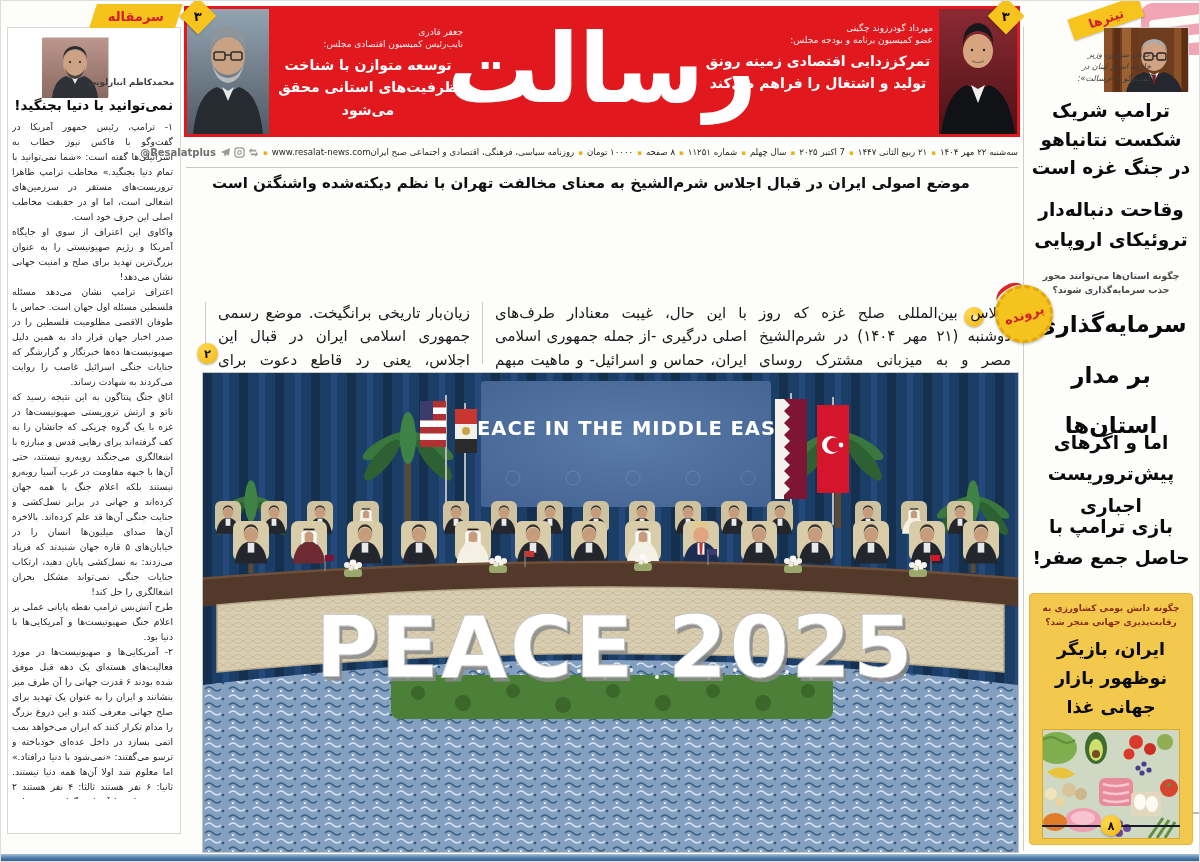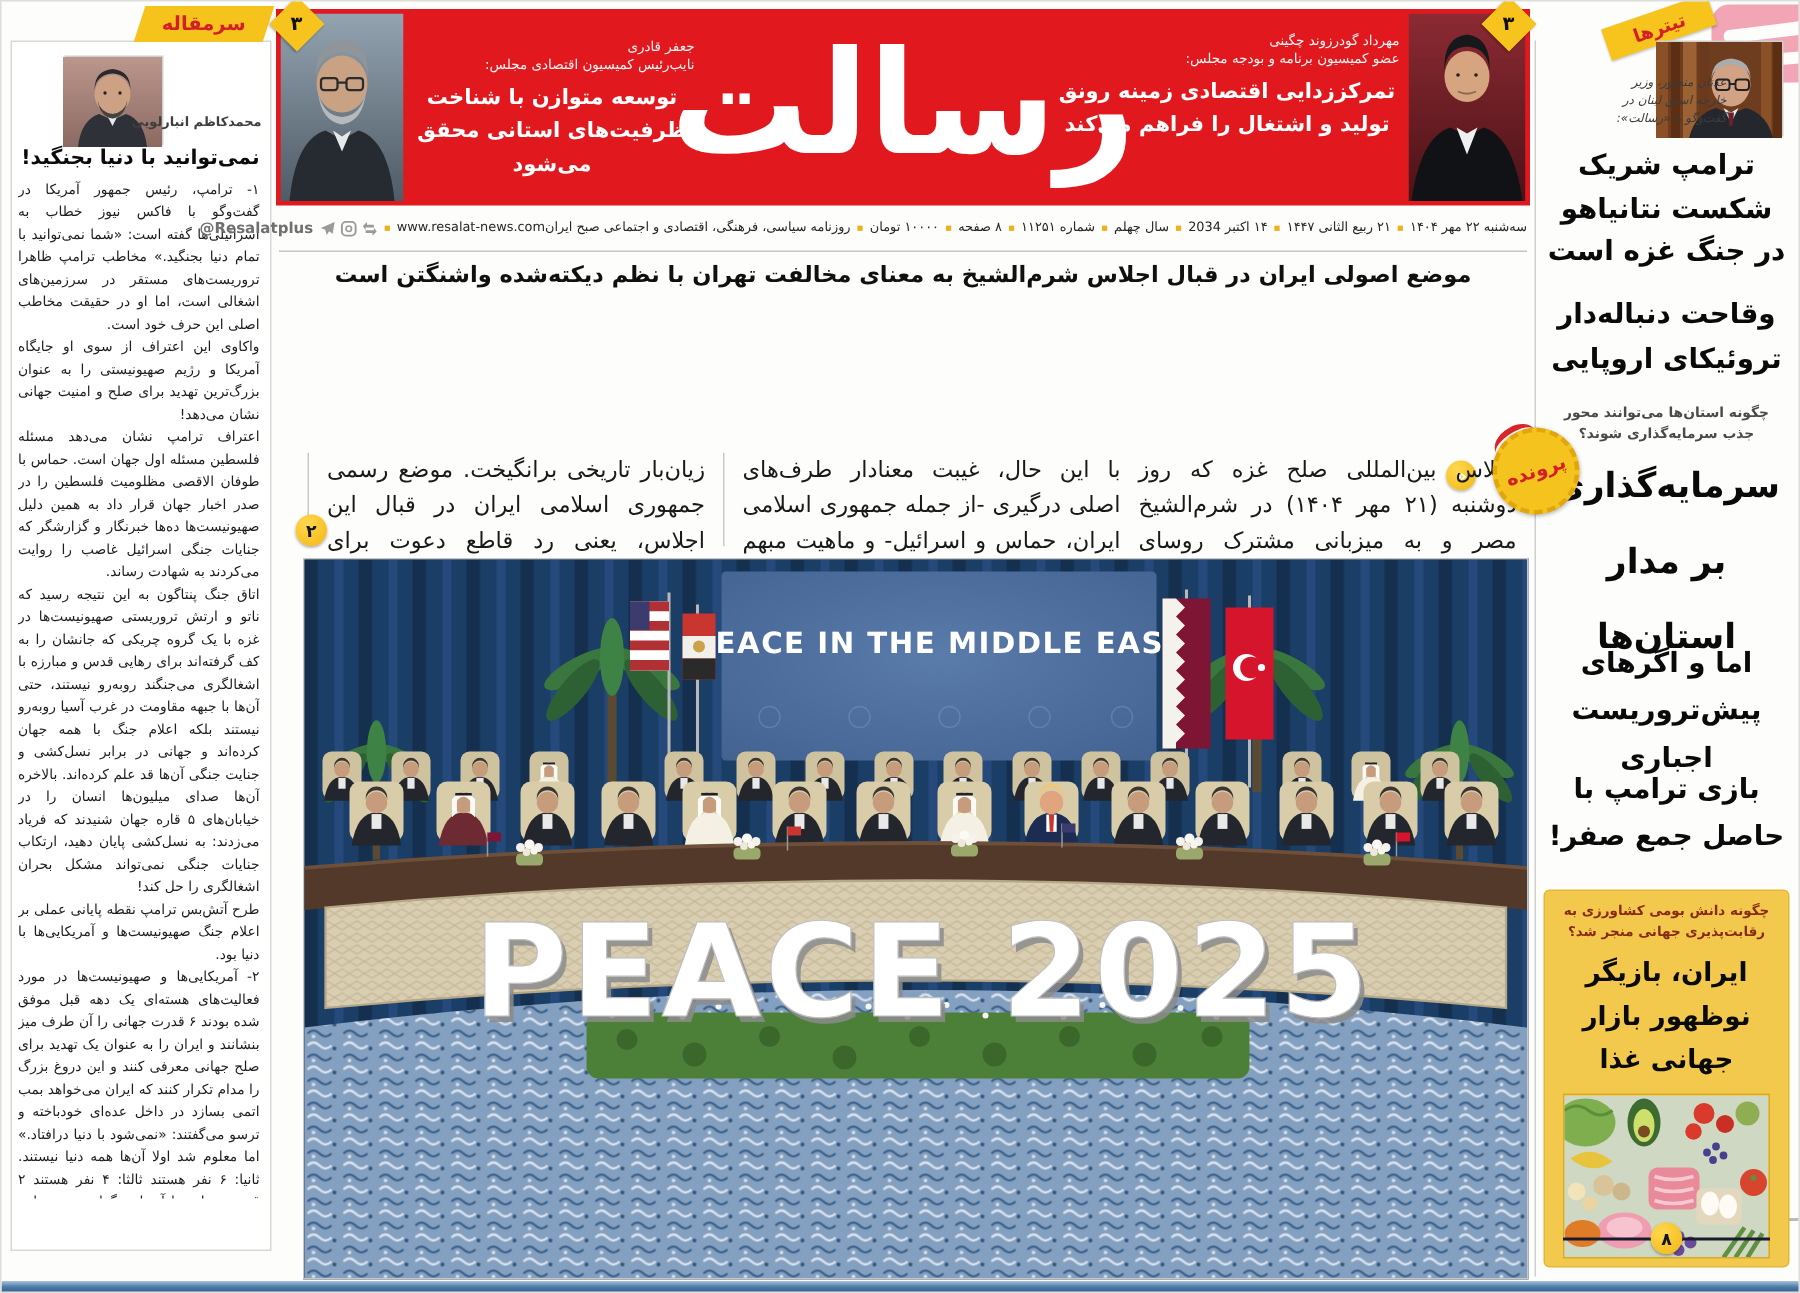--- a/index.html
+++ b/index.html
@@ -63,21 +63,21 @@
               align-items:center; font-size:8.6px; color:#262626; white-space:nowrap; }
   .dl + .dl::before { content:"▪"; color:#f0b01c; margin:0 4px; font-size:7px; }
   .dl-url { direction:ltr; font-weight:normal; }
   .dl-url::before { content:"▪"; color:#f0b01c; margin:0 4px; font-size:7px; }
   .dl-spacer { flex:1; }
   .dl-social { display:flex; align-items:center; gap:3px; color:#8b8b8b; }
   .dl-handle { direction:ltr; font-size:10px; color:#6f6f6f; font-weight:bold; margin-right:4px; }
   .rule1 { left:185px; top:166px; width:832px; height:1px; background:#c7c7c5; }
 
   
-  .kicker { left:185px; top:173px; width:832px; text-align:center; font-size:15px;
+  .kicker { left:174px; top:173px; width:832px; text-align:center; font-size:15px;
             font-weight:bold; color:#101010; }
   .main-headline { left:185px; top:194px; width:832px; text-align:center;
                    font-size:67px; font-weight:bold; color:#050505; letter-spacing:-1px;
                    line-height:1.3; }
   .lead { left:192px; top:301px; width:818px; height:62px; display:flex; }
   .lead .col { flex:1; font-size:15px; line-height:1.55; text-align:justify; color:#191919;
                padding:0 0 0 12px; }
   .lead .col.mid, .lead .col.first { border-left:1px solid #c9c9c7; margin-left:12px; }
   .lead-badge { left:196px; top:342px; }
   .comment-icon { left:963px; top:306px; width:20px; height:20px; border-radius:50%;
@@ -234,21 +234,21 @@
       <path d="M33 52 Q39 55 45 52" stroke="#8a6a50" stroke-width="1.2" fill="none"></path>
     </svg>
   </div>
   <div class="abs badge-tri bt-right">
     <span>۳</span>
   </div>
 
   <div class="abs dateline">
     <span class="dl">سه‌شنبه ۲۲ مهر ۱۴۰۴</span>
     <span class="dl">۲۱ ربیع الثانی ۱۴۴۷</span>
-    <span class="dl">۱۴ اکتبر 2034</span>
+    <span class="dl">7 اکتبر ۲۰۲۵</span>
     <span class="dl">سال چهلم</span>
     <span class="dl">شماره ۱۱۲۵۱</span>
     <span class="dl">۸ صفحه</span>
     <span class="dl">۱۰۰۰۰ تومان</span>
     <span class="dl">روزنامه سیاسی، فرهنگی، اقتصادی و اجتماعی صبح ایران</span>
     <span class="dl-url">www.resalat-news.com</span>
     <span class="dl-spacer"></span>
     <span class="dl-social">
       <svg width="11" height="11" viewBox="0 0 12 12">
           <path d="M1 4 L4 1 L4 3 L9 3 L9 5 L3 5 L3 7 Z M11 8 L8 11 L8 9 L3 9 L3 7 L9 7 L9 5 Z" fill="#9a9a9a"></path>

